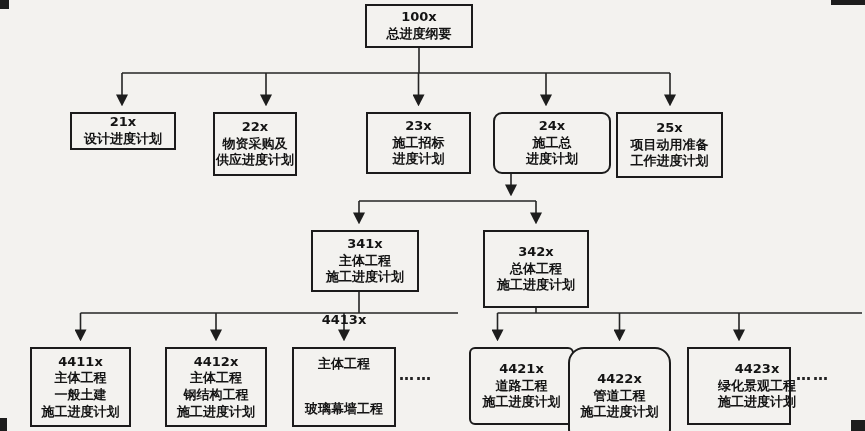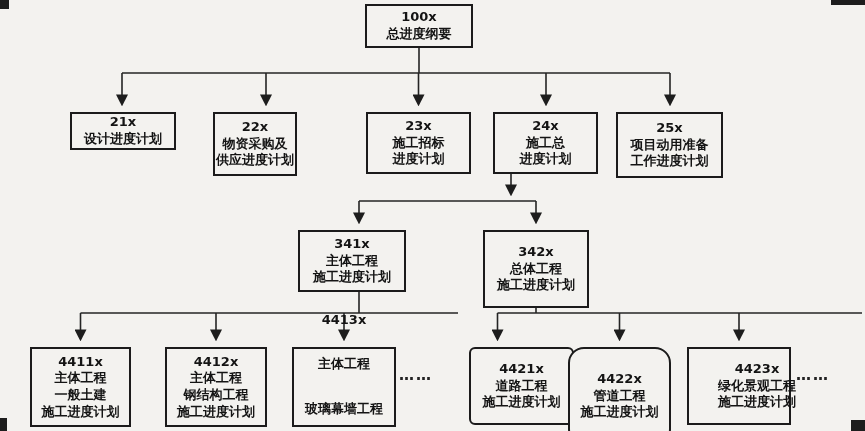--- a/index.html
+++ b/index.html
@@ -97,32 +97,32 @@
   <div class="node" style="left:213px;top:112px;width:84px;height:64px;">
     <span>22x</span>
     <span>物资采购及</span>
     <span>供应进度计划</span>
   </div>
   <div class="node" style="left:366px;top:112px;width:105px;height:62px;">
     <span>23x</span>
     <span>施工招标</span>
     <span>进度计划</span>
   </div>
-  <div class="node" style="left:493px;top:112px;width:105px;height:62px;">
+  <div class="node" style="left:493px;top:112px;width:118px;height:62px;border-radius:9px;">
     <span>24x</span>
     <span>施工总</span>
     <span>进度计划</span>
   </div>
   <div class="node" style="left:616px;top:112px;width:107px;height:66px;">
     <span>25x</span>
     <span>项目动用准备</span>
     <span>工作进度计划</span>
   </div>
 
-  <div class="node" style="left:298px;top:230px;width:108px;height:62px;">
+  <div class="node" style="left:311px;top:230px;width:108px;height:62px;">
     <span>341x</span>
     <span>主体工程</span>
     <span>施工进度计划</span>
   </div>
   <div class="node" style="left:483px;top:230px;width:106px;height:78px;">
     <span>342x</span>
     <span>总体工程</span>
     <span>施工进度计划</span>
   </div>
 

